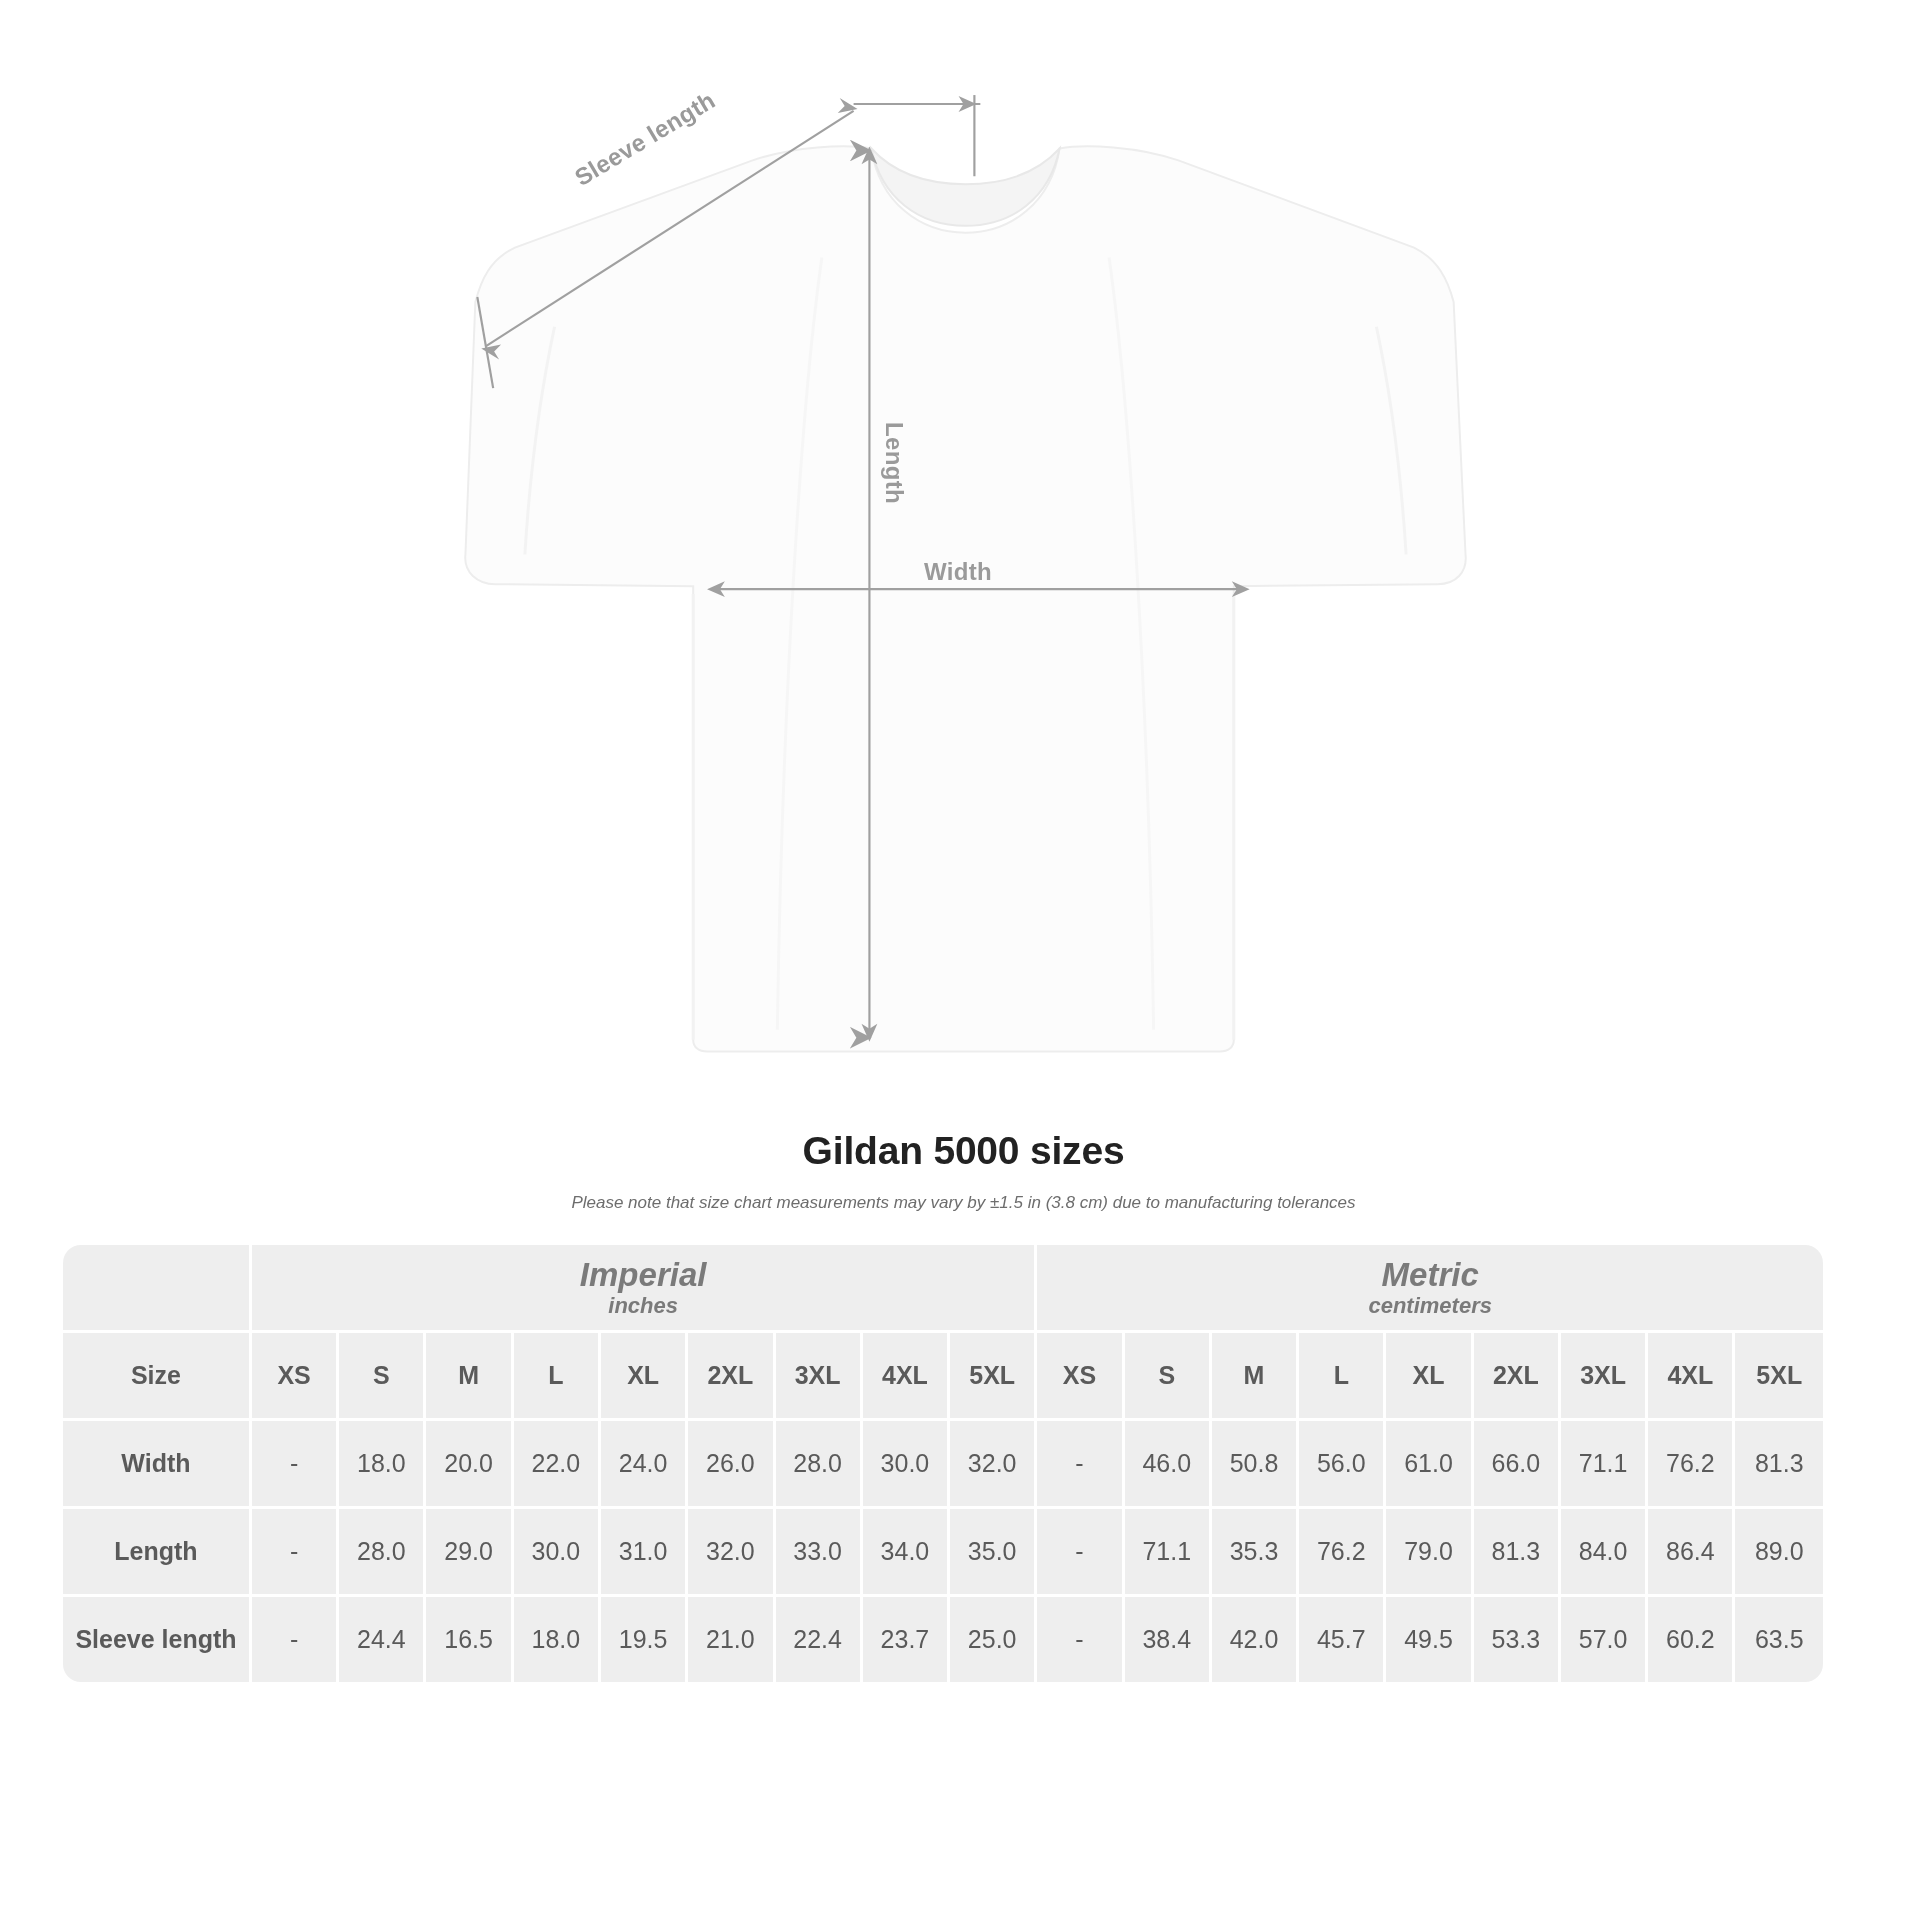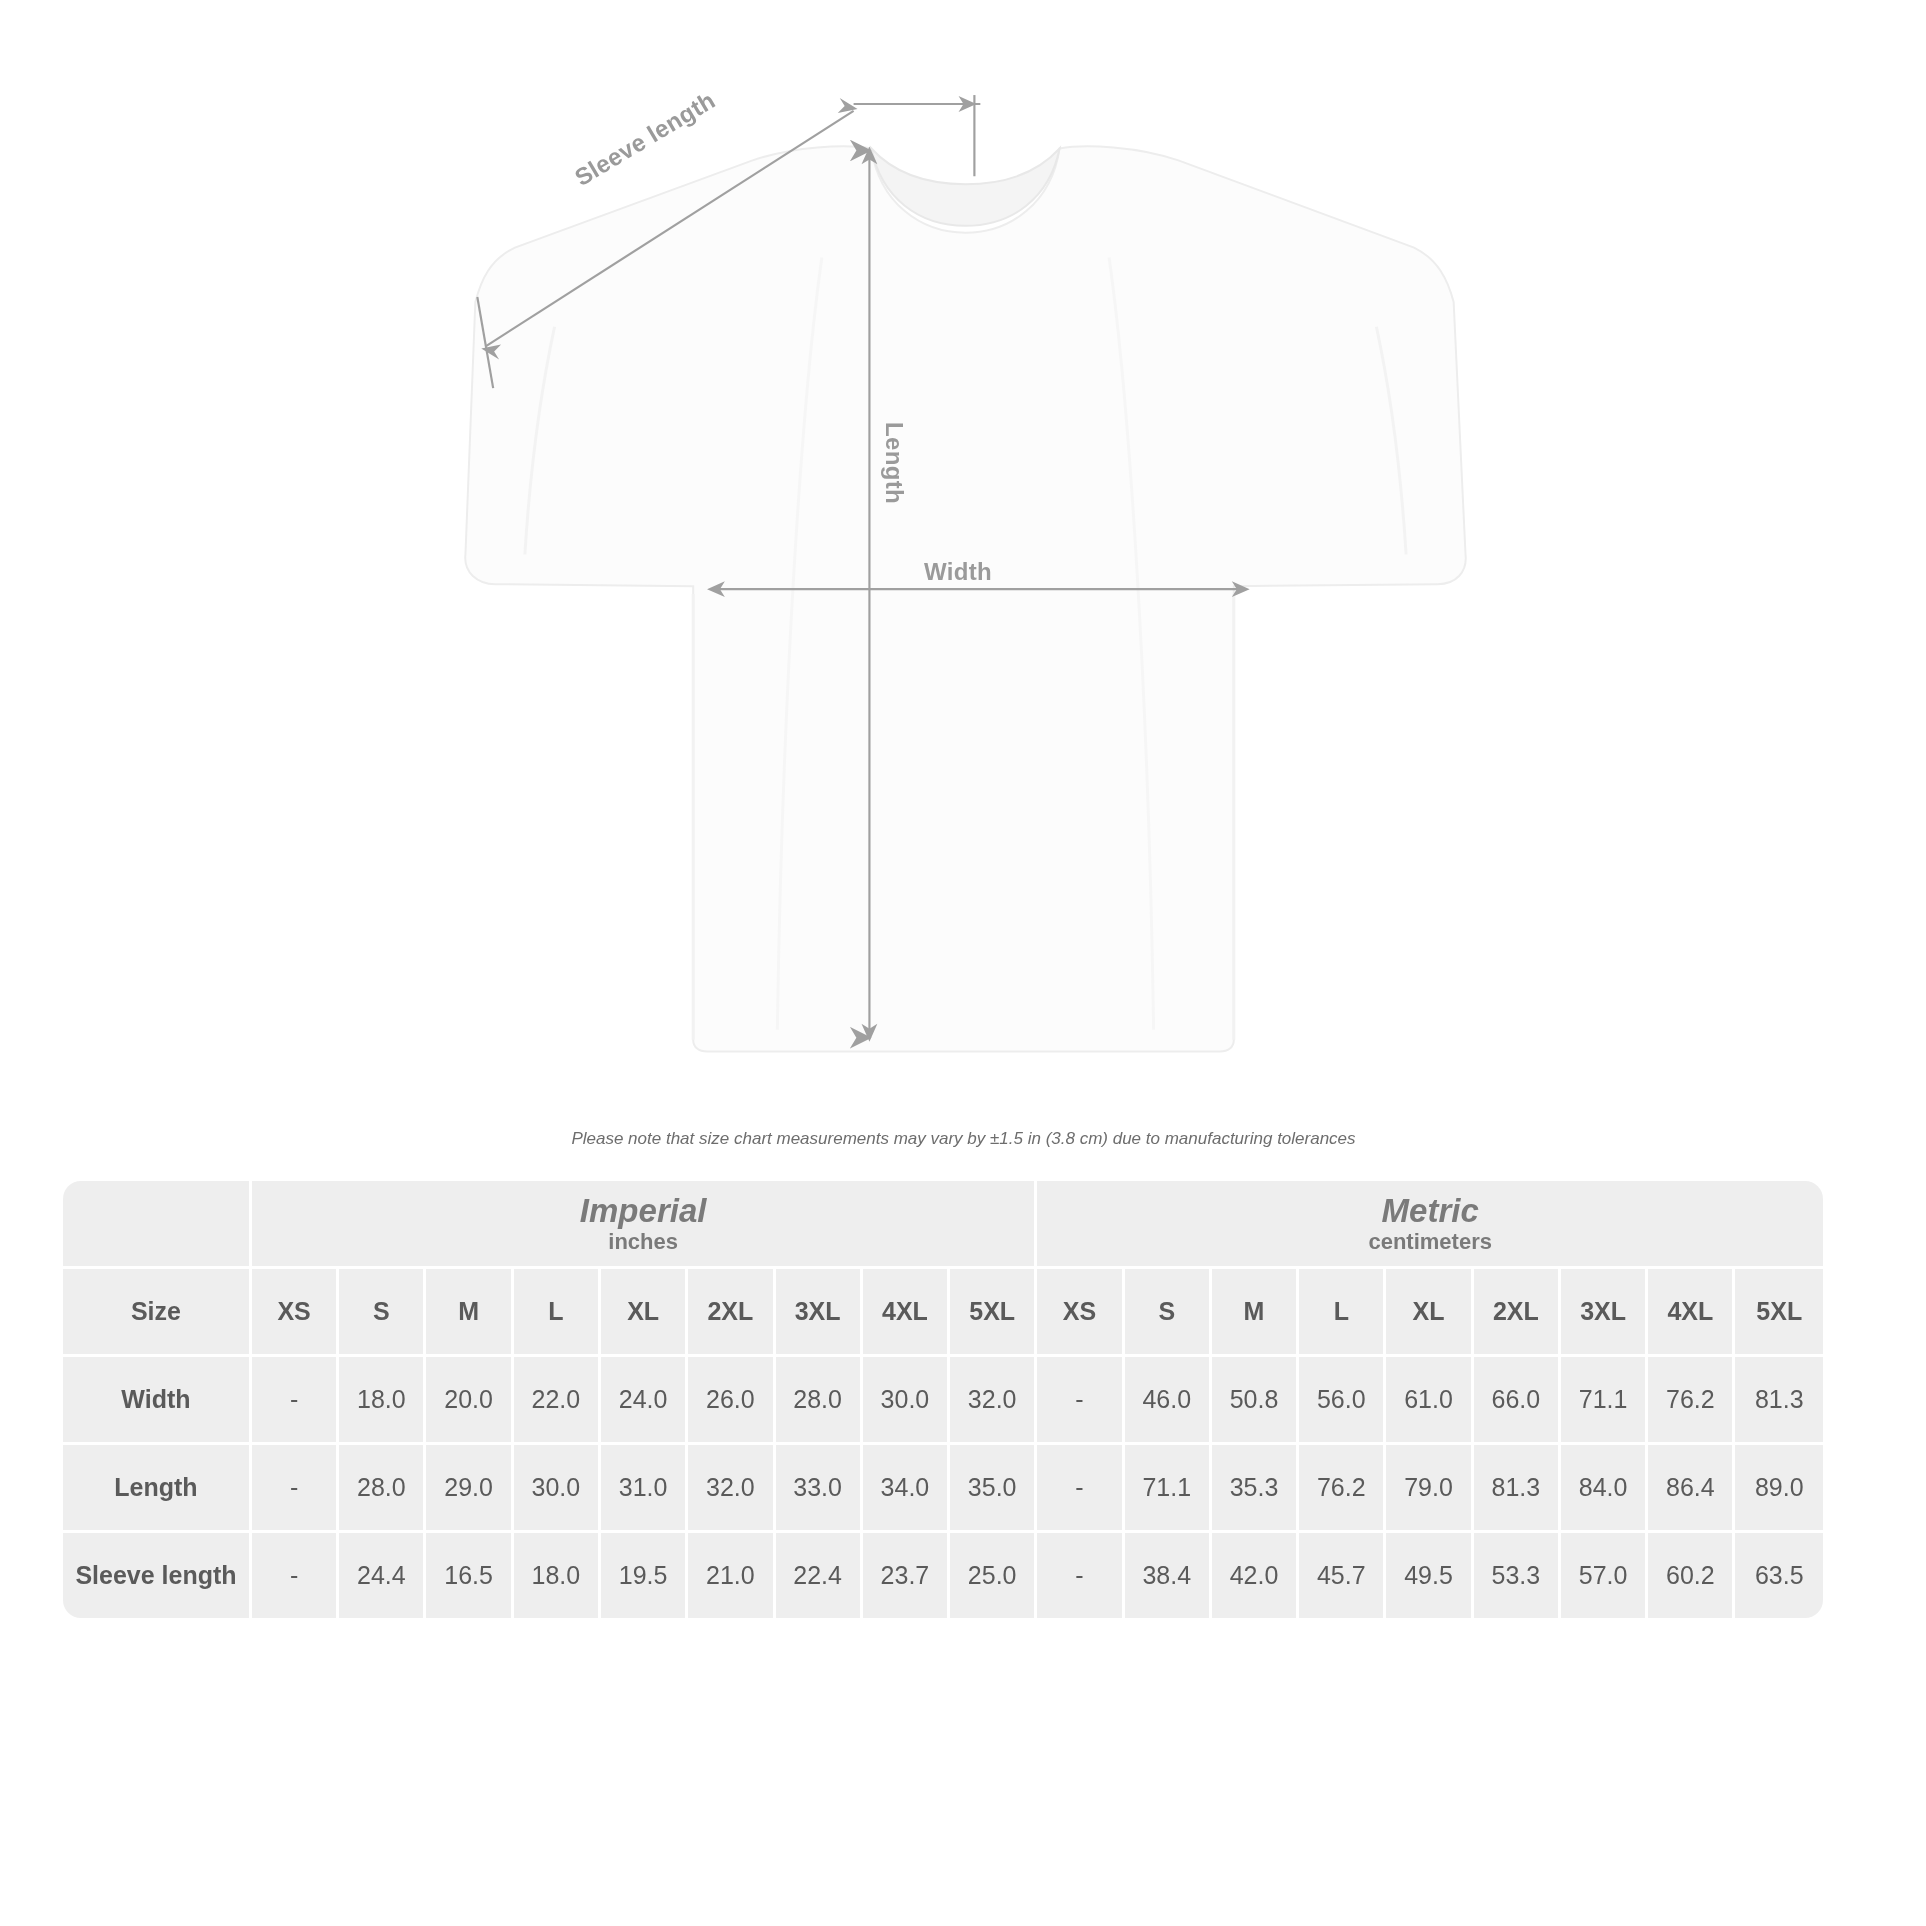--- a/index.html
+++ b/index.html
@@ -117,20 +117,21 @@
   }
   .unit-system {
     font-size: 33px;
     font-style: italic;
     font-weight: bold;
     color: #7a7a7a;
     line-height: 1.15;
   }
   .unit-name {
     font-size: 22px;
+    font-style: italic;
     color: #7a7a7a;
   }
   .corner-cell {
     background: #eeeeee;
   }
   .head-row td, .head-row th {
     font-weight: bold;
     font-size: 25px;
     color: #555;
     height: 95px;
@@ -210,20 +211,21 @@
         <path d="M 986 105 L 968 97 L 973 105 L 968 113 Z" fill="#a0a0a0" stroke="none"></path>
       </g>
     </svg>
 
     <div class="dim-label label-sleeve">Sleeve length</div>
     <div class="dim-label label-length">Length</div>
     <div class="dim-label label-width">Width</div>
   </div>
 
   <div class="title-block">
+    <h1 class="chart-title">Gildan 5000 sizes</h1>
     <div class="chart-note">Please note that size chart measurements may vary by ±1.5 in (3.8 cm) due to manufacturing tolerances</div>
   </div>
 
   <div class="table-wrap">
     <table class="size-table">
       <colgroup>
         <col class="col-first">
         <col class="col-data">
           <col class="col-data">
           <col class="col-data">

